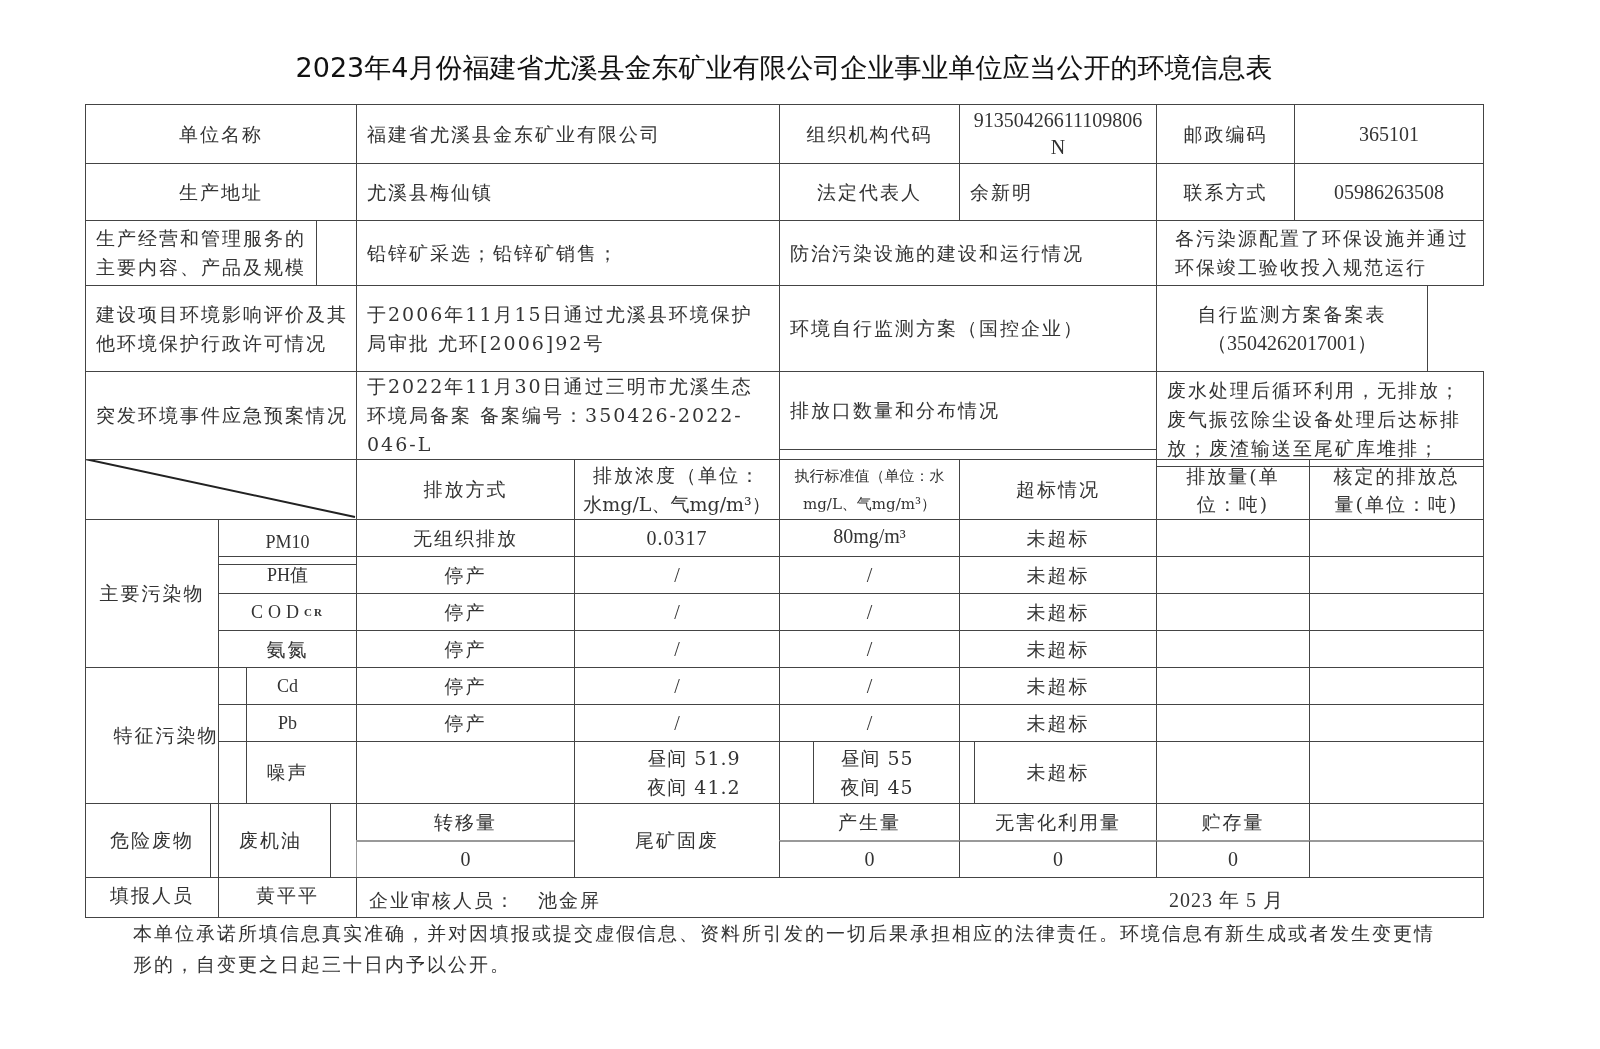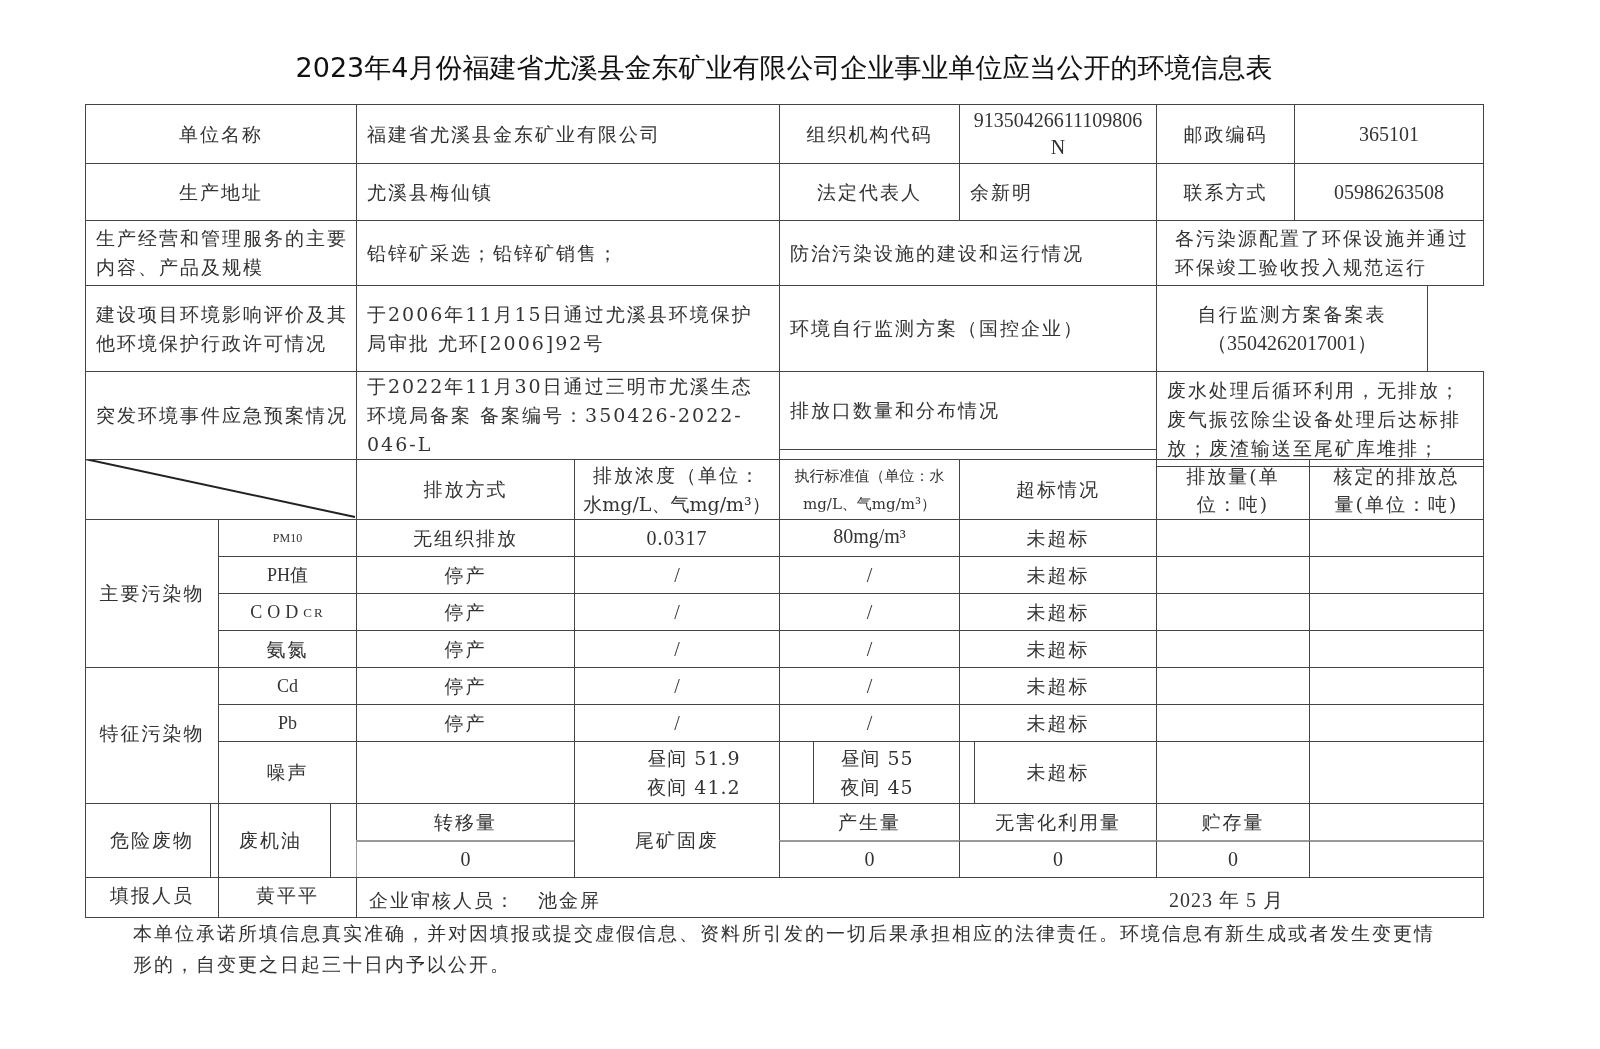--- a/index.html
+++ b/index.html
@@ -18,21 +18,21 @@
   .c { justify-content: center; text-align: center; }
   .l { justify-content: flex-start; text-align: left; padding-left: 10px; }
   .col { flex-direction: column; justify-content: center; }
   .num { font-family: "Liberation Serif", "DejaVu Serif", serif; letter-spacing: 0px; font-size: 20px; }
   .small { font-size: 15px; line-height: 28px; letter-spacing: 0px; }
   .diag { position: absolute; }
   .foot {
     position: absolute; left: 133px; top: 918px; width: 1320px;
     font-size: 19px; line-height: 31px; color: #333; letter-spacing: 2px;
   }
-  sub.sm { font-size: 13px; vertical-align: -2px; letter-spacing: 2px; }
+  sub.sm { font-size: 11px; vertical-align: -2px; letter-spacing: 2px; font-weight: bold; }
   .grey { border-color: #999; }
 </style>
 </head>
 <body>
 
 <div class="title">2023年4月份福建省尤溪县金东矿业有限公司企业事业单位应当公开的环境信息表</div>
 
 <div class="cell c" style="left:85px;top:104px;width:272px;height:60px;">单位名称</div>
 <div class="cell l" style="left:356px;top:104px;width:424px;height:60px;">福建省尤溪县金东矿业有限公司</div>
 <div class="cell c" style="left:779px;top:104px;width:181px;height:60px;">组织机构代码</div>
@@ -40,21 +40,21 @@
 <div class="cell c" style="left:1156px;top:104px;width:139px;height:60px;">邮政编码</div>
 <div class="cell c num" style="left:1294px;top:104px;width:190px;height:60px;">365101</div>
 
 <div class="cell c" style="left:85px;top:163px;width:272px;height:58px;">生产地址</div>
 <div class="cell l" style="left:356px;top:163px;width:424px;height:58px;">尤溪县梅仙镇</div>
 <div class="cell c" style="left:779px;top:163px;width:181px;height:58px;">法定代表人</div>
 <div class="cell l" style="left:959px;top:163px;width:198px;height:58px;">余新明</div>
 <div class="cell c" style="left:1156px;top:163px;width:139px;height:58px;">联系方式</div>
 <div class="cell c num" style="left:1294px;top:163px;width:190px;height:58px;">05986263508</div>
 
-<div class="cell l" style="left:85px;top:220px;width:272px;height:66px;padding-right:8px;">生产经营和管理服务的主要内容、产品及规模</div>
+<div class="cell l" style="left:85px;top:220px;width:232px;height:66px;padding-right:8px;">生产经营和管理服务的主要内容、产品及规模</div>
 <div class="cell l" style="left:356px;top:220px;width:424px;height:66px;">铅锌矿采选；铅锌矿销售；</div>
 <div class="cell l" style="left:779px;top:220px;width:378px;height:66px;">防治污染设施的建设和运行情况</div>
 <div class="cell l" style="left:1156px;top:220px;width:328px;height:66px;padding:0 8px 0 18px;">各污染源配置了环保设施并通过环保竣工验收投入规范运行</div>
 
 <div class="cell l" style="left:85px;top:285px;width:272px;height:87px;padding-right:8px;">建设项目环境影响评价及其他环境保护行政许可情况</div>
 <div class="cell l" style="left:356px;top:285px;width:424px;height:87px;padding-right:8px;">于2006年11月15日通过尤溪县环境保护局审批 尤环[2006]92号</div>
 <div class="cell l" style="left:779px;top:285px;width:378px;height:87px;">环境自行监测方案（国控企业）</div>
 <div class="cell c col" style="left:1156px;top:285px;width:272px;height:87px;">
   <div>自行监测方案备案表</div>
   <div class="num">（3504262017001）</div>
@@ -84,21 +84,21 @@
   <div>排放量(单</div>
   <div>位：吨)</div>
 </div>
 <div class="cell c col" style="left:1309px;top:459px;width:175px;height:61px;line-height:28px;">
   <div>核定的排放总</div>
   <div>量(单位：吨)</div>
 </div>
 
 <div class="cell c" style="left:85px;top:519px;width:134px;height:149px;">主要污染物</div>
 
-<div class="cell c num" style="left:218px;top:519px;width:139px;height:38px;font-size:12px;">PM10</div>
+<div class="cell c num" style="left:218px;top:519px;width:139px;height:46px;font-size:18px;">PM10</div>
 <div class="cell c" style="left:356px;top:519px;width:219px;height:38px;">无组织排放</div>
 <div class="cell c num" style="left:574px;top:519px;width:206px;height:38px;letter-spacing:1px;">0.0317</div>
 <div class="cell c num" style="left:779px;top:519px;width:181px;height:38px;align-items:flex-start;padding-top:2px;">80mg/m³</div>
 <div class="cell c" style="left:959px;top:519px;width:198px;height:38px;">未超标</div>
 <div class="cell c" style="left:1156px;top:519px;width:154px;height:38px;"></div>
 <div class="cell c" style="left:1309px;top:519px;width:175px;height:38px;"></div>
 
 <div class="cell c num" style="left:218px;top:556px;width:139px;height:38px;font-size:18px;">PH值</div>
 <div class="cell c" style="left:356px;top:556px;width:219px;height:38px;">停产</div>
 <div class="cell c num" style="left:574px;top:556px;width:206px;height:38px;">/</div>
@@ -119,21 +119,21 @@
 <div class="cell c" style="left:1309px;top:593px;width:175px;height:38px;"></div>
 
 <div class="cell c" style="left:218px;top:630px;width:139px;height:38px;">氨氮</div>
 <div class="cell c" style="left:356px;top:630px;width:219px;height:38px;">停产</div>
 <div class="cell c num" style="left:574px;top:630px;width:206px;height:38px;">/</div>
 <div class="cell c num" style="left:779px;top:630px;width:181px;height:38px;">/</div>
 <div class="cell c" style="left:959px;top:630px;width:198px;height:38px;">未超标</div>
 <div class="cell c" style="left:1156px;top:630px;width:154px;height:38px;"></div>
 <div class="cell c" style="left:1309px;top:630px;width:175px;height:38px;"></div>
 
-<div class="cell c" style="left:85px;top:667px;width:134px;height:137px;font-family:Liberation Mono, monospace;">特征污染物</div>
+<div class="cell c" style="left:85px;top:667px;width:162px;height:137px;">特征污染物</div>
 
 <div class="cell c num" style="left:218px;top:667px;width:139px;height:38px;font-size:18px;">Cd</div>
 <div class="cell c" style="left:356px;top:667px;width:219px;height:38px;">停产</div>
 <div class="cell c num" style="left:574px;top:667px;width:206px;height:38px;">/</div>
 <div class="cell c num" style="left:779px;top:667px;width:181px;height:38px;">/</div>
 <div class="cell c" style="left:959px;top:667px;width:198px;height:38px;">未超标</div>
 <div class="cell c" style="left:1156px;top:667px;width:154px;height:38px;"></div>
 <div class="cell c" style="left:1309px;top:667px;width:175px;height:38px;"></div>
 
 <div class="cell c num" style="left:218px;top:704px;width:139px;height:38px;font-size:18px;">Pb</div>

